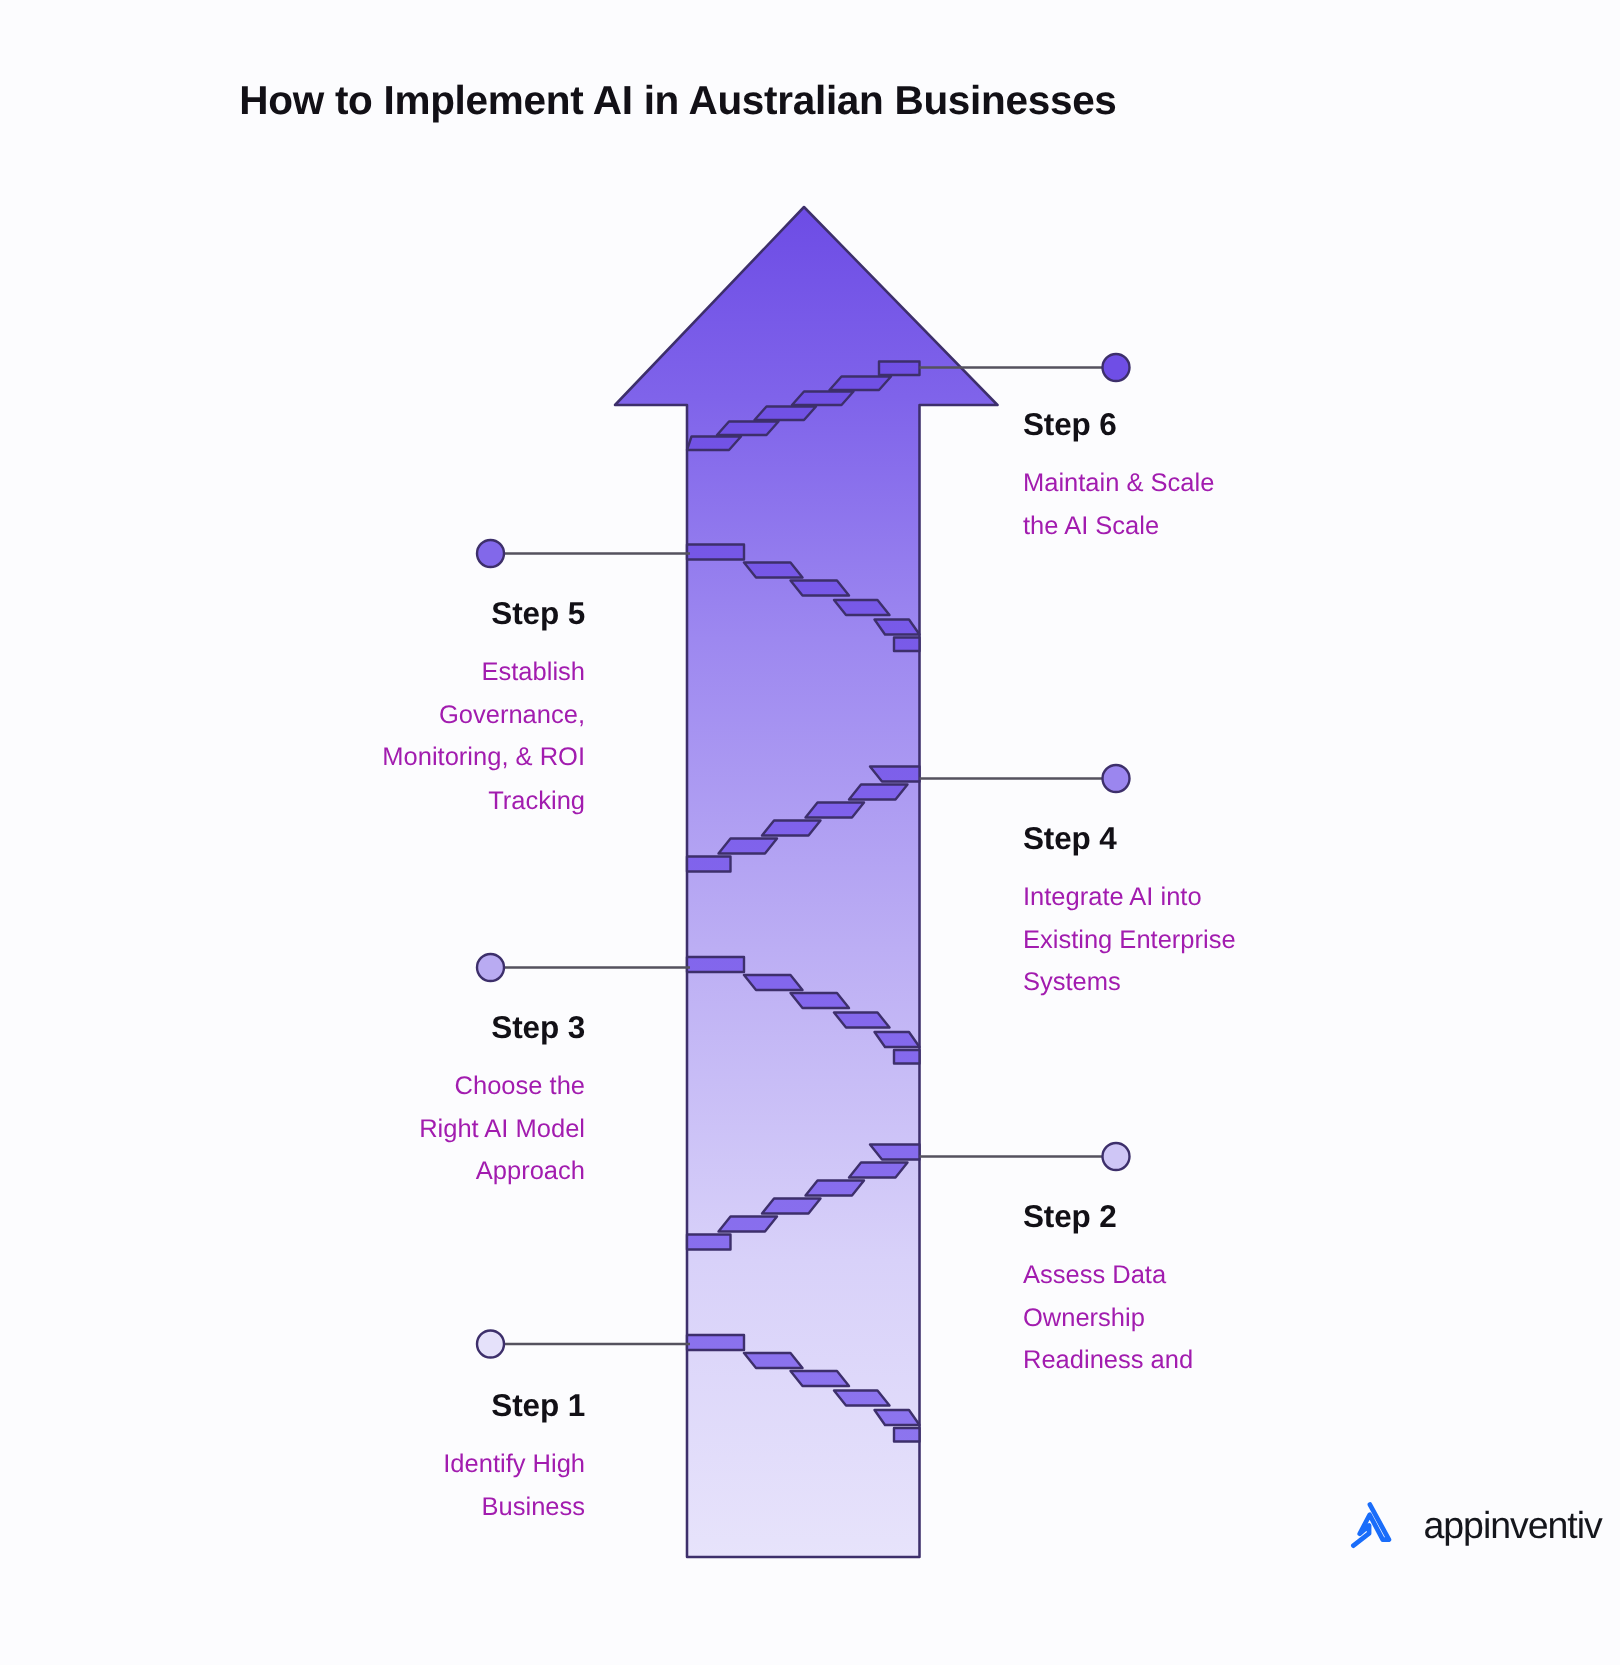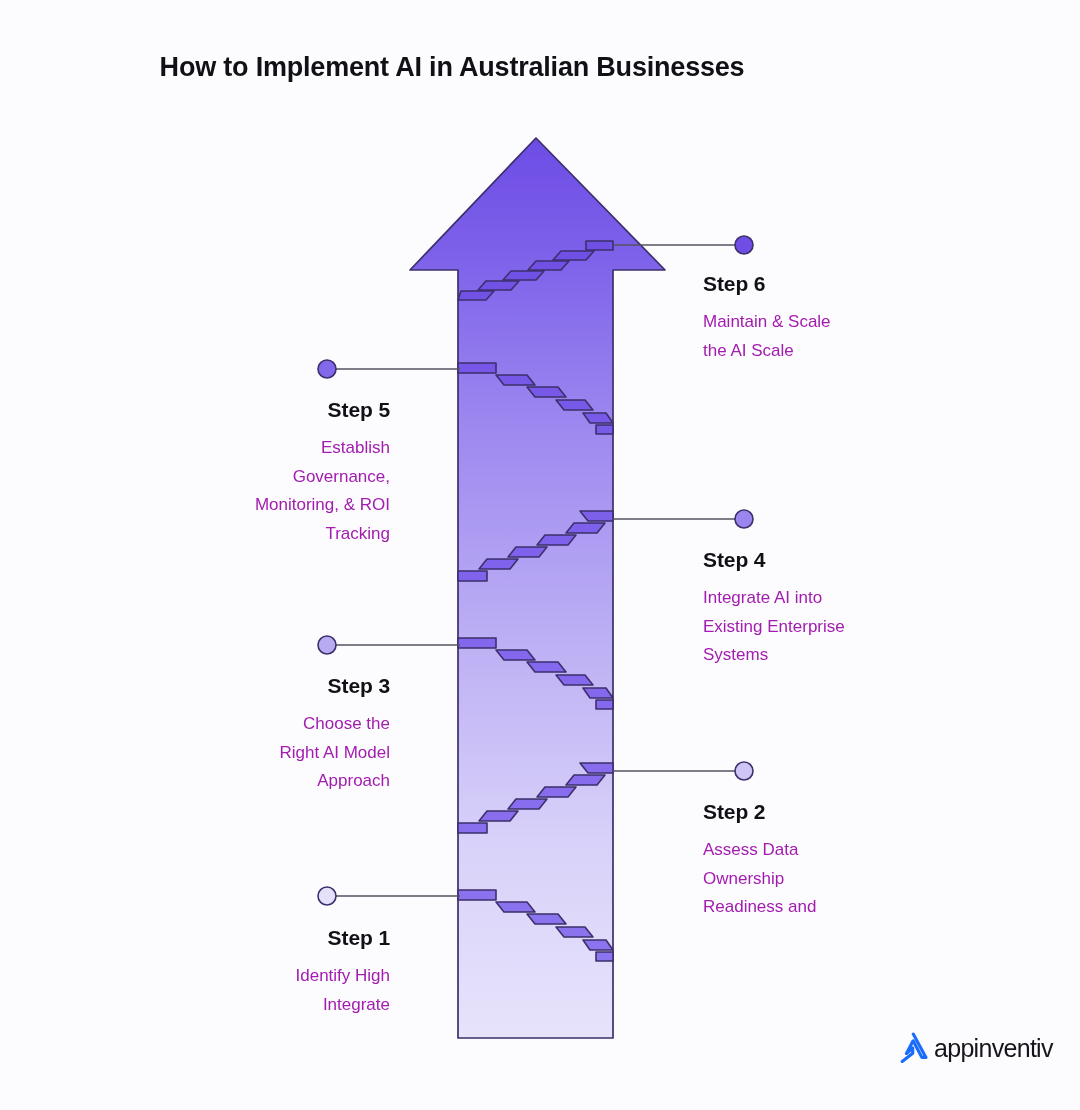--- a/index.html
+++ b/index.html
@@ -34,44 +34,44 @@
     left: 0;
     width: 1080px;
     height: 1110px;
   }
 
   .step-block {
     position: absolute;
     width: 240px;
   }
   .step-block.left  { text-align: right; }
-  .step-block.right { text-align: left; margin-left: 21px; }
+  .step-block.right { text-align: left; }
 
   .step-heading {
     font-size: 21px;
     font-weight: bold;
     color: #121016;
     margin: 0 0 12px 0;
     letter-spacing: -0.1px;
   }
   .step-desc {
     font-size: 17px;
     line-height: 28.5px;
     color: #a21caf;
     margin: 0;
     font-weight: 400;
   }
 
   #logo {
     position: absolute;
     left: 898px;
-    top: 1032px;
+    top: 1001px;
     display: flex;
     align-items: center;
-    gap: 2px;
+    gap: 17px;
     text-align: right;
   }
   #logo-word {
     font-size: 25px;
     color: #15161c;
     letter-spacing: -0.7px;
     font-weight: 400;
   }
 </style>
 </head>
@@ -227,21 +227,21 @@
       <div>Assess Data</div>
       <div>Ownership</div>
       <div>Readiness and</div>
     </div>
   </div>
 
   <div class="step-block left" style="left:150px; top:926px;">
     <div class="step-heading">Step 1</div>
     <div class="step-desc">
       <div>Identify High</div>
-      <div>Integrate</div>
+      <div>Business</div>
     </div>
   </div>
 
 </div>
 
 <div id="logo">
   <svg width="34" height="32" viewBox="0 0 34 32">
     <path d="M16.6 3.2 L30.4 28.6 L25.9 28.6 L16.4 10.6 L9.2 24.4 L16.0 18.4 L16.0 24.1 L4.6 33.0" fill="none" stroke="#1a6dfa" stroke-width="3.4" stroke-linecap="round" stroke-linejoin="round" transform="scale(0.92) translate(0,-1)"></path>
   </svg>
   <span id="logo-word">appinventiv</span>

